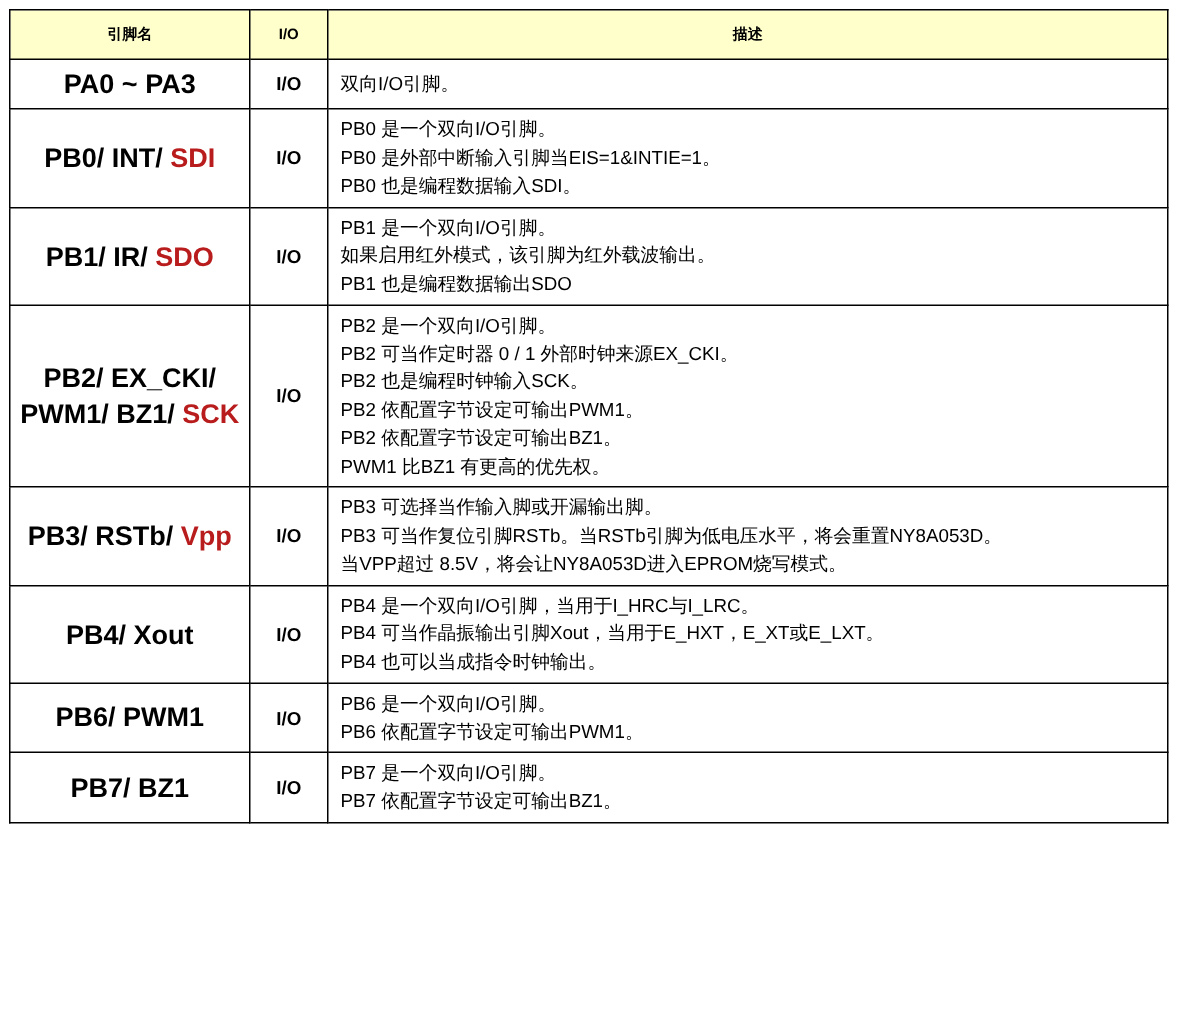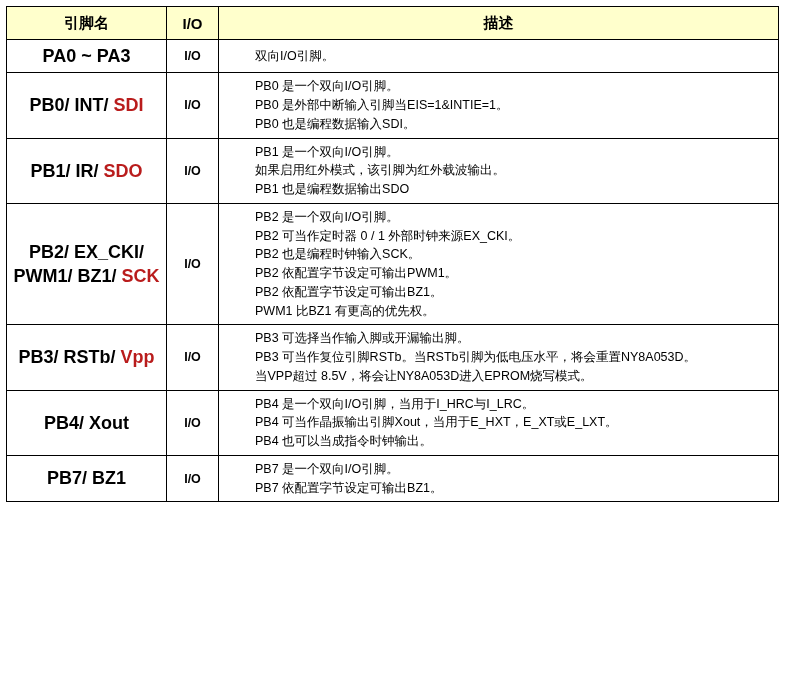--- a/index.html
+++ b/index.html
@@ -25,21 +25,21 @@
   #pin-table col.c-desc { width: 560px; }
 
   #pin-table th, #pin-table td {
     border: 1px solid #000000;
     vertical-align: middle;
   }
   #pin-table thead th {
     background: #ffffcc;
     text-align: center;
     font-weight: bold;
-    font-size: 15px;
+    font-size: 10px;
     padding: 5px 2px;
     height: 22px;
   }
   td.name-cell {
     text-align: center;
     font-weight: bold;
     font-size: 18px;
     padding: 4px 2px;
     line-height: 1.35;
   }
@@ -50,21 +50,20 @@
     padding: 4px 2px;
   }
   td.desc-cell {
     text-align: left;
     padding: 4px 6px 4px 8px;
     line-height: 1.5;
     font-size: 12.5px;
   }
   td.desc-cell .line {
     white-space: nowrap;
-    margin-left: 28px;
   }
   .gray {
     color: #b91c1c;
   }
   .nameline { display: block; }
 </style>
 </head>
 <body>
 
 <table id="pin-table">
@@ -144,20 +143,30 @@
         </td>
         <td class="io-cell">I/O</td>
         <td class="desc-cell">
           <div class="line">PB4 是一个双向I/O引脚，当用于I_HRC与I_LRC。</div>
           <div class="line">PB4 可当作晶振输出引脚Xout，当用于E_HXT，E_XT或E_LXT。</div>
           <div class="line">PB4 也可以当成指令时钟输出。</div>
         </td>
       </tr>
       <tr>
         <td class="name-cell">
+          <span class="nameline"><span>PB6/ PWM1</span></span>
+        </td>
+        <td class="io-cell">I/O</td>
+        <td class="desc-cell">
+          <div class="line">PB6 是一个双向I/O引脚。</div>
+          <div class="line">PB6 依配置字节设定可输出PWM1。</div>
+        </td>
+      </tr>
+      <tr>
+        <td class="name-cell">
           <span class="nameline"><span>PB7/ BZ1</span></span>
         </td>
         <td class="io-cell">I/O</td>
         <td class="desc-cell">
           <div class="line">PB7 是一个双向I/O引脚。</div>
           <div class="line">PB7 依配置字节设定可输出BZ1。</div>
         </td>
       </tr>
     </tbody>
 </table>

